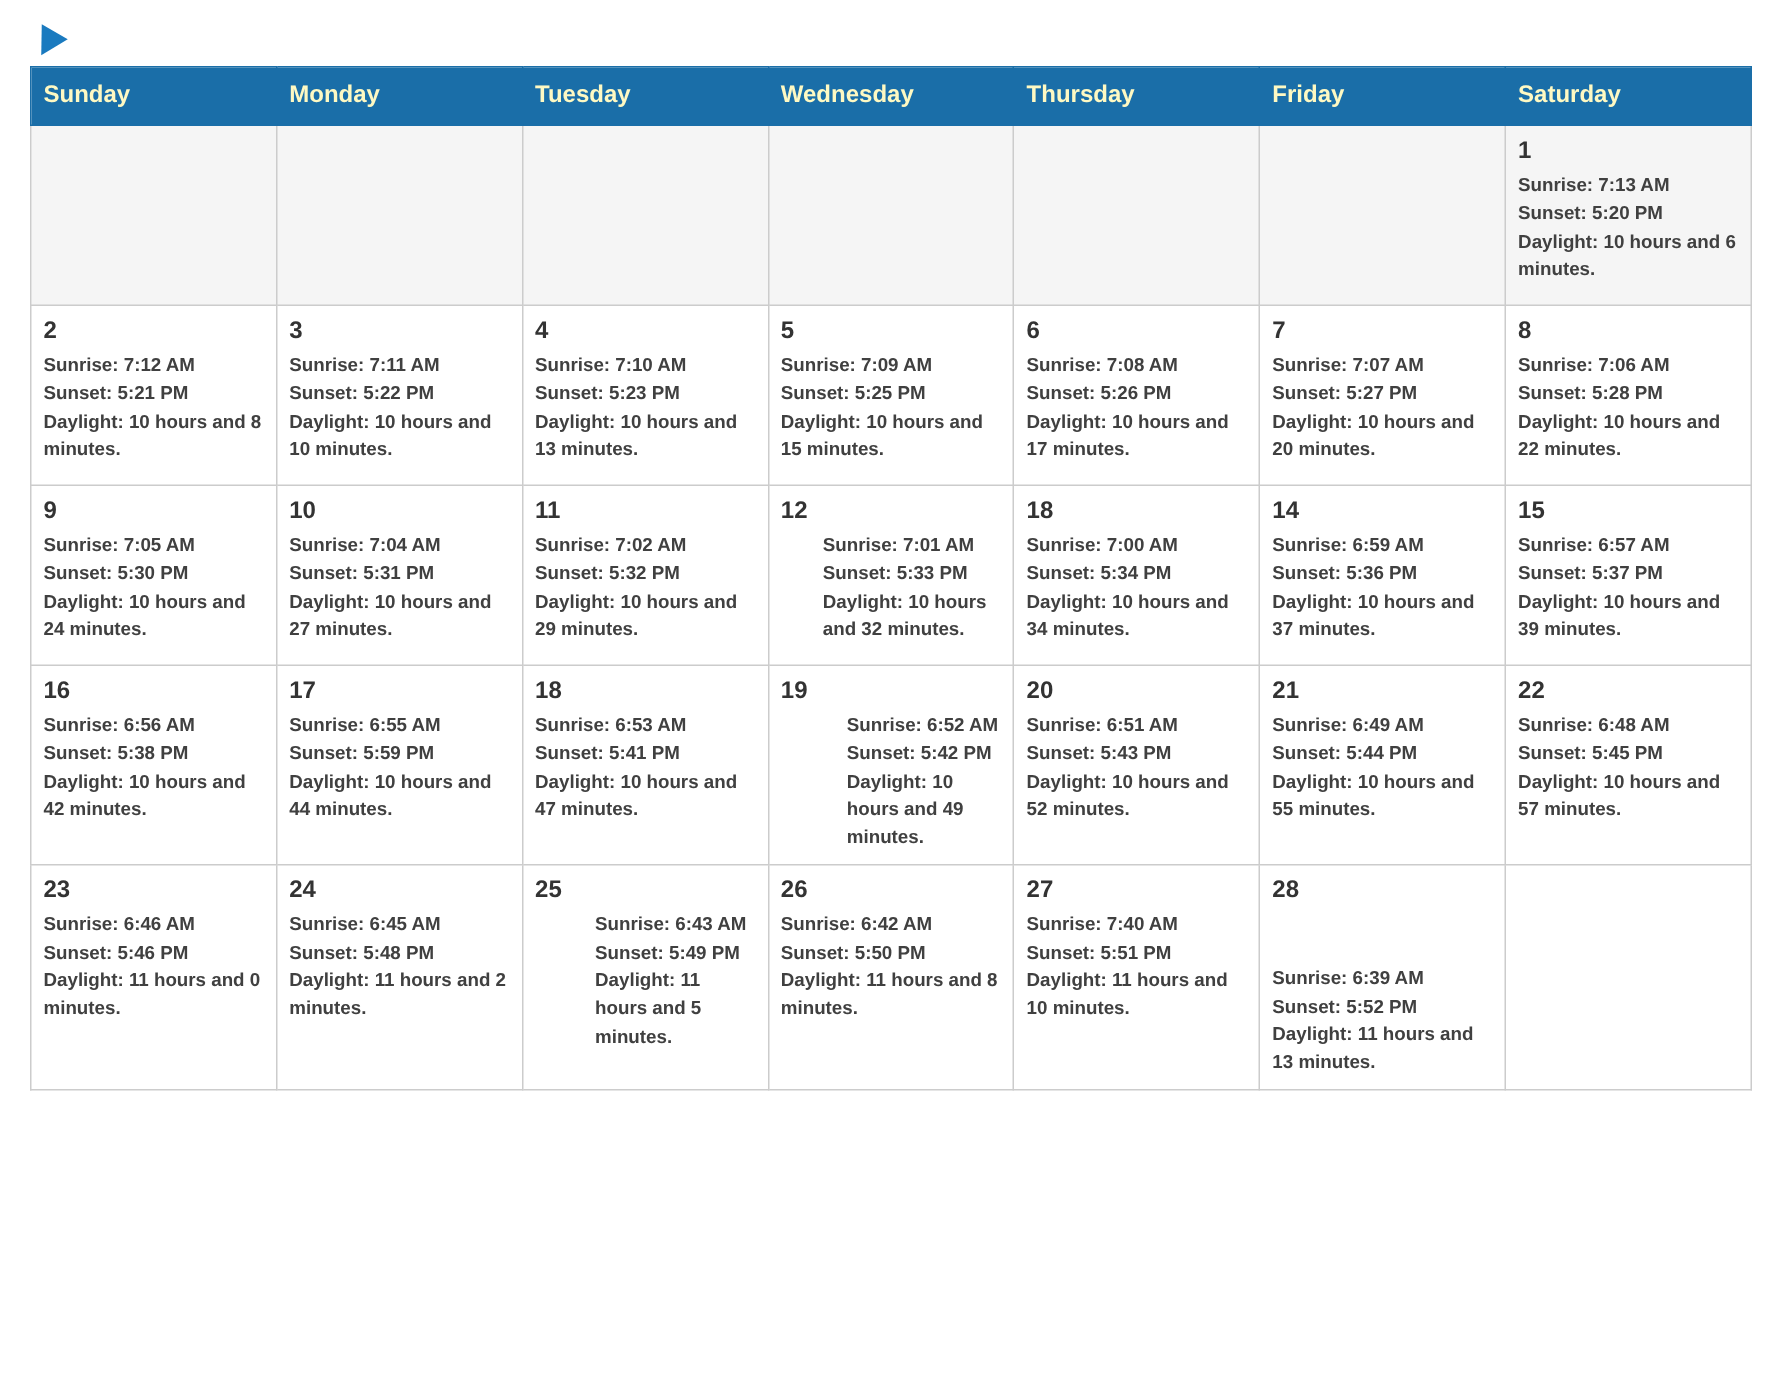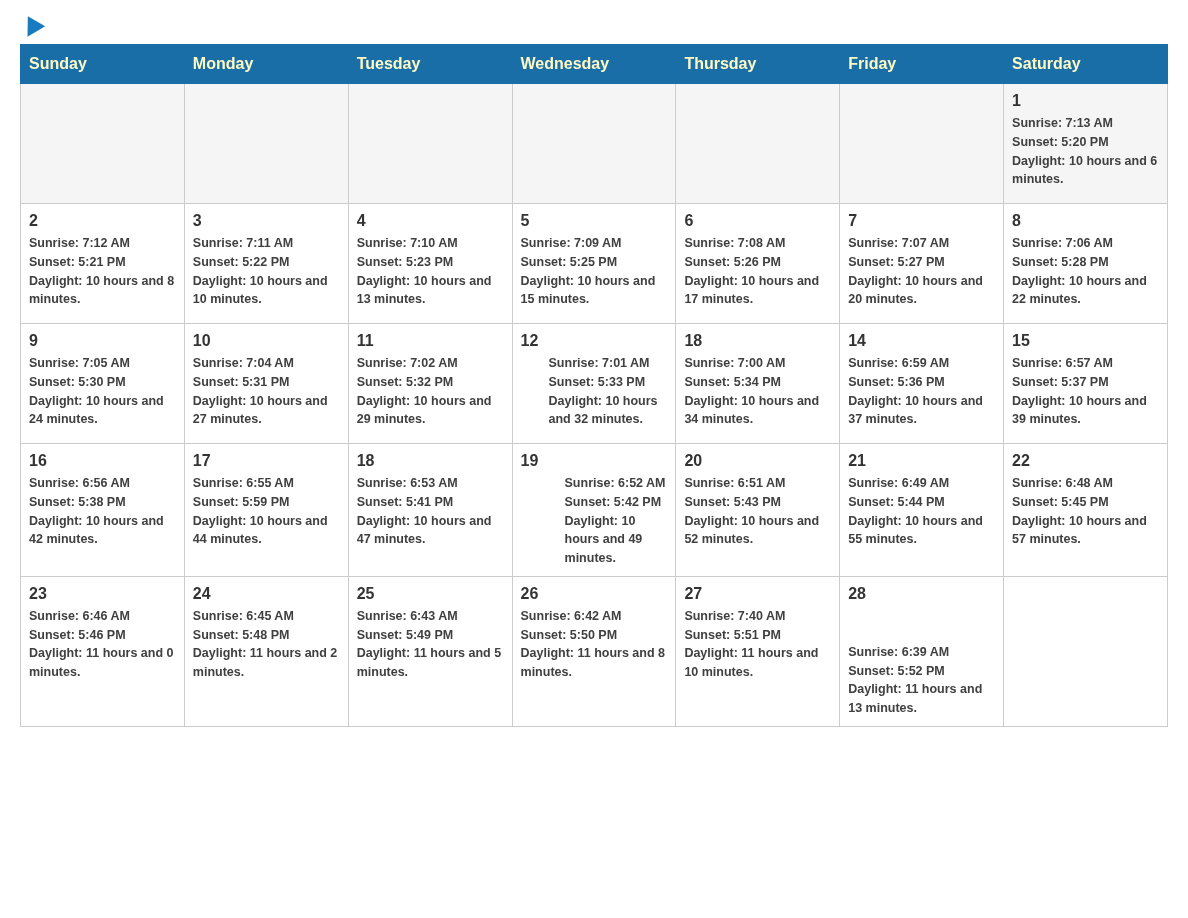--- a/index.html
+++ b/index.html
@@ -287,21 +287,21 @@
 Daylight: 11 hours and 0 minutes.</div>
         </td>
         <td>
           <span class="day-number">24</span>
           <div class="day-info" style="white-space: pre-line;">Sunrise: 6:45 AM
 Sunset: 5:48 PM
 Daylight: 11 hours and 2 minutes.</div>
         </td>
         <td>
           <span class="day-number">25</span>
-          <div class="day-info" style="white-space: pre-line;">Sunrise: 6:43 AM
+          <div class="day-info" style="white-space: pre-line; margin-left: 40px;">Sunrise: 6:43 AM
 Sunset: 5:49 PM
 Daylight: 11 hours and 5 minutes.</div>
         </td>
         <td>
           <span class="day-number">26</span>
           <div class="day-info" style="white-space: pre-line;">Sunrise: 6:42 AM
 Sunset: 5:50 PM
 Daylight: 11 hours and 8 minutes.</div>
         </td>
         <td>

